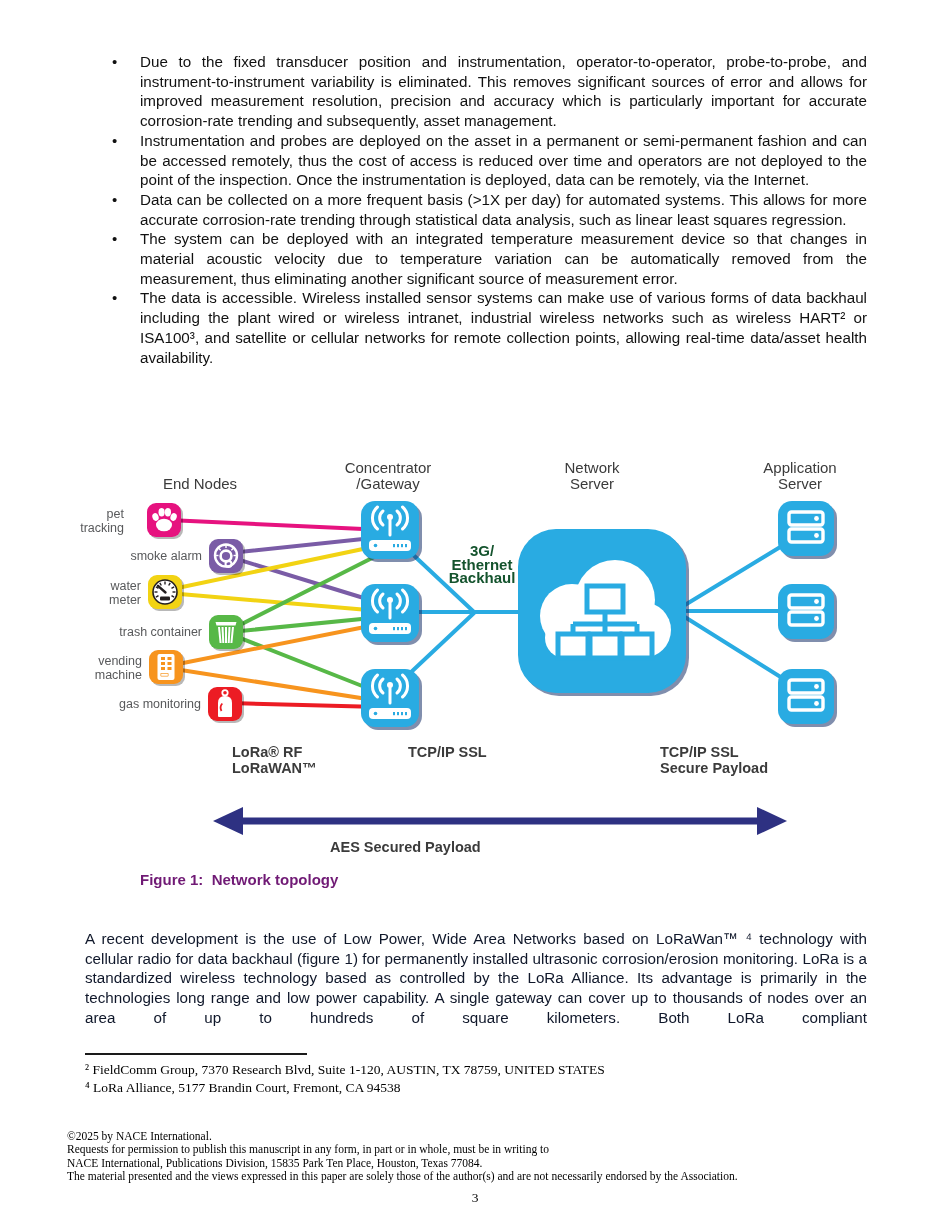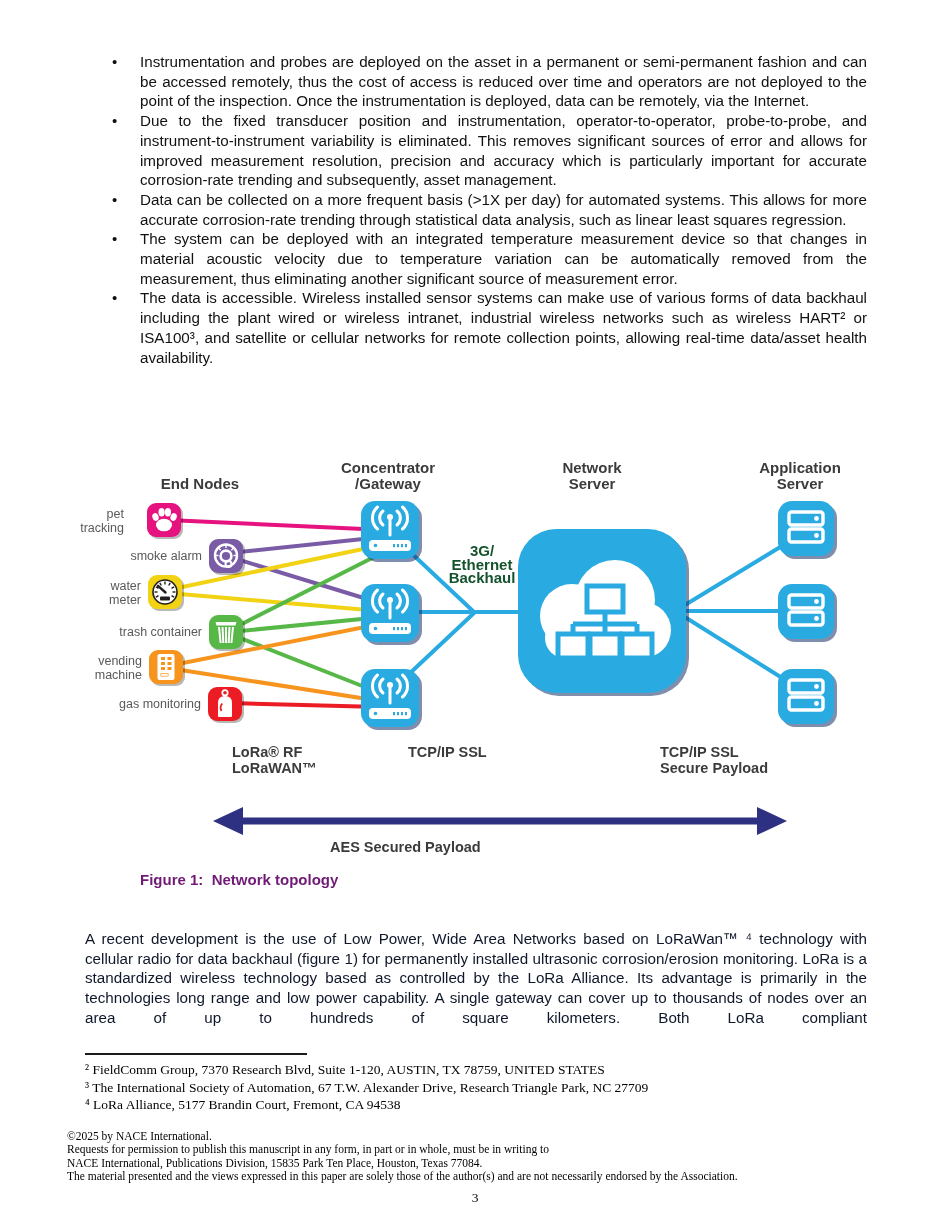--- a/index.html
+++ b/index.html
@@ -11,21 +11,21 @@
   .bullets { position:absolute; left:85px; top:52px; width:782px; list-style:none; margin:0; padding:0; }
   .bullets li {
     position:relative; padding-left:55px; text-align:justify;
     font-size:15.2px; line-height:19.7px; color:#111;
   }
   .bullets li::before { content:"\2022"; position:absolute; left:27px; top:0; font-size:15px; }
   
   .figure { position:absolute; left:0; top:450px; width:950px; height:455px; }
   .fig-svg { position:absolute; left:0; top:0; width:950px; height:455px; }
   .fig-label { position:absolute; white-space:pre-line; }
-  .col-header { font-weight:bold; font-size:15px; line-height:16px; color:#3b3b3b; text-align:center; }
+  .col-header { font-weight:normal; font-size:15px; line-height:16px; color:#3b3b3b; text-align:center; }
   .node-label { font-size:12.5px; line-height:13.5px; color:#58595b; text-align:right; }
   .backhaul { font-weight:bold; font-size:15px; line-height:13.5px; color:#14532d; text-align:center; }
   .proto { font-weight:bold; font-size:14.5px; line-height:16px; color:#3b3b3b; }
   .caption { position:absolute; left:140px; top:421px; font-weight:bold; font-size:15px; color:#701a75; white-space:pre-wrap; }
   .node-svg { position:absolute; filter:drop-shadow(2px 2.5px 0 rgba(0,0,0,0.28)); }
   .blue-svg { position:absolute; filter:drop-shadow(3px 3.5px 0 rgba(24,49,106,0.55)); }
   
   .para {
     position:absolute; left:85px; top:929px; width:782px; text-align:justify; text-align-last:justify;
     font-size:15.2px; line-height:19.7px; color:#0f172a;
@@ -34,22 +34,22 @@
   .footnotes { position:absolute; left:85px; top:1061px; font-family:"Liberation Serif", serif; font-size:13.5px; line-height:17.5px; color:#000; }
   .footer { position:absolute; left:67px; top:1130px; font-family:"Liberation Serif", serif; font-size:11.5px; line-height:13.4px; color:#000; }
   .page-num { position:absolute; left:0; top:1190px; width:950px; text-align:center; font-family:"Liberation Serif", serif; font-size:13.5px; }
 </style>
 </head>
 <body>
 
 <div class="page">
 
   <ul class="bullets">
+    <li>Due to the fixed transducer position and instrumentation, operator-to-operator, probe-to-probe, and instrument-to-instrument variability is eliminated. This removes significant sources of error and allows for improved measurement resolution, precision and accuracy which is particularly important for accurate corrosion-rate trending and subsequently, asset management.</li>
     <li>Instrumentation and probes are deployed on the asset in a permanent or semi-permanent fashion and can be accessed remotely, thus the cost of access is reduced over time and operators are not deployed to the point of the inspection.  Once the instrumentation is deployed, data can be remotely, via the Internet.</li>
-    <li>Due to the fixed transducer position and instrumentation, operator-to-operator, probe-to-probe, and instrument-to-instrument variability is eliminated. This removes significant sources of error and allows for improved measurement resolution, precision and accuracy which is particularly important for accurate corrosion-rate trending and subsequently, asset management.</li>
     <li>Data can be collected on a more frequent basis (&gt;1X per day) for automated systems.  This allows for more accurate corrosion-rate trending through statistical data analysis, such as linear least squares regression.</li>
     <li>The system can be deployed with an integrated temperature measurement device so that changes in material acoustic velocity due to temperature variation can be automatically removed from the measurement, thus eliminating another significant source of measurement error.</li>
     <li>The data is accessible.  Wireless installed sensor systems can make use of various forms of data backhaul including the plant wired or wireless intranet, industrial wireless networks such as wireless HART² or ISA100³, and satellite or cellular networks for remote collection points, allowing real-time data/asset health availability.</li>
   </ul>
 
   <div class="figure">
 
     <svg class="fig-svg" viewBox="0 0 950 455">
 
       <g stroke-width="4" stroke-linecap="round" fill="none">
@@ -306,21 +306,20 @@
     <div class="fig-label proto" style="left:330px;top:389px;width:290px;">AES Secured Payload</div>
 
     <div class="caption">Figure 1:  Network topology</div>
   </div>
 
   <div class="para">A recent development is the use of Low Power, Wide Area Networks based on LoRaWan™ ⁴ technology with cellular radio for data backhaul (figure 1) for permanently installed ultrasonic corrosion/erosion monitoring.  LoRa is a standardized wireless technology based as controlled by the LoRa Alliance.  Its advantage is primarily in the technologies long range and low power capability.  A single gateway can cover up to thousands of nodes over an area of up to hundreds of square kilometers. Both LoRa compliant</div>
 
   <div class="fn-rule"></div>
   <div class="footnotes">
     <div>² FieldComm Group, 7370 Research Blvd, Suite 1-120, AUSTIN, TX 78759, UNITED STATES</div>
-    <div>³ The International Society of Automation, 67 T.W. Alexander Drive, Research Triangle Park, NC 27709</div>
     <div>⁴ LoRa Alliance, 5177 Brandin Court, Fremont, CA 94538</div>
   </div>
 
   <div class="footer">
     <div>©2025 by NACE International.</div>
     <div>Requests for permission to publish this manuscript in any form, in part or in whole, must be in writing to</div>
     <div>NACE International, Publications Division, 15835 Park Ten Place, Houston, Texas 77084.</div>
     <div>The material presented and the views expressed in this paper are solely those of the author(s) and are not necessarily endorsed by the Association.</div>
   </div>
 

